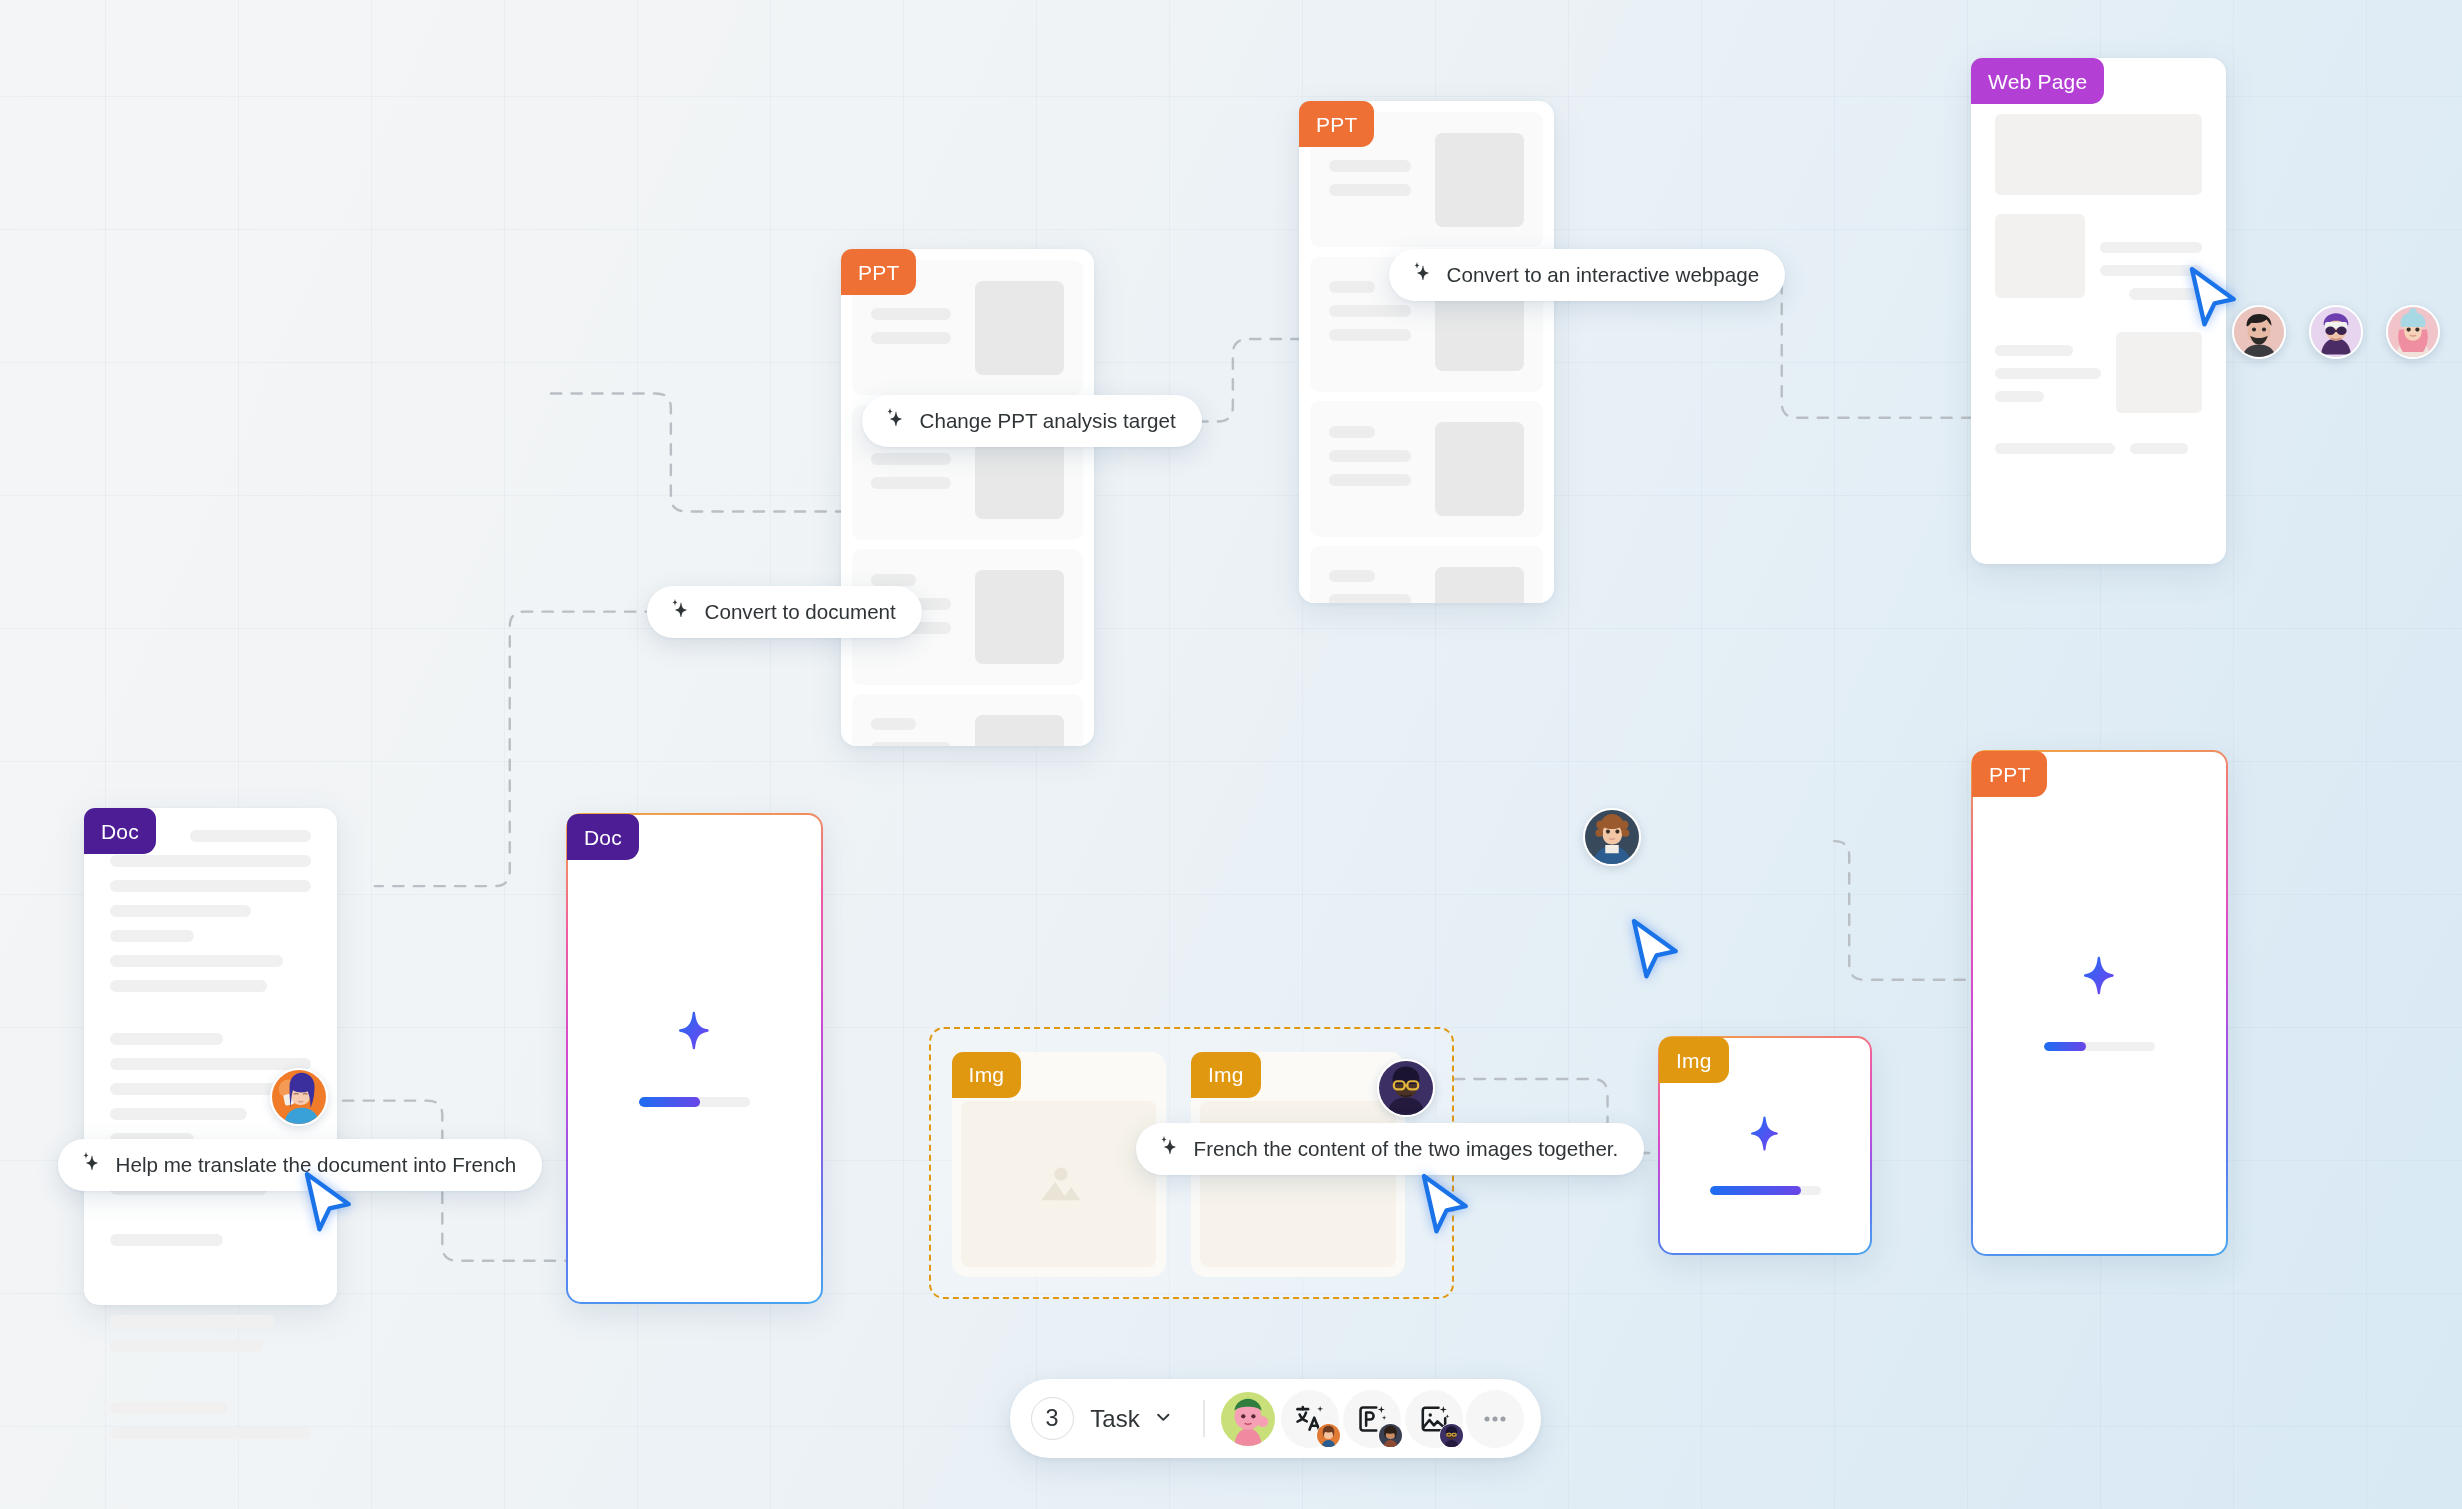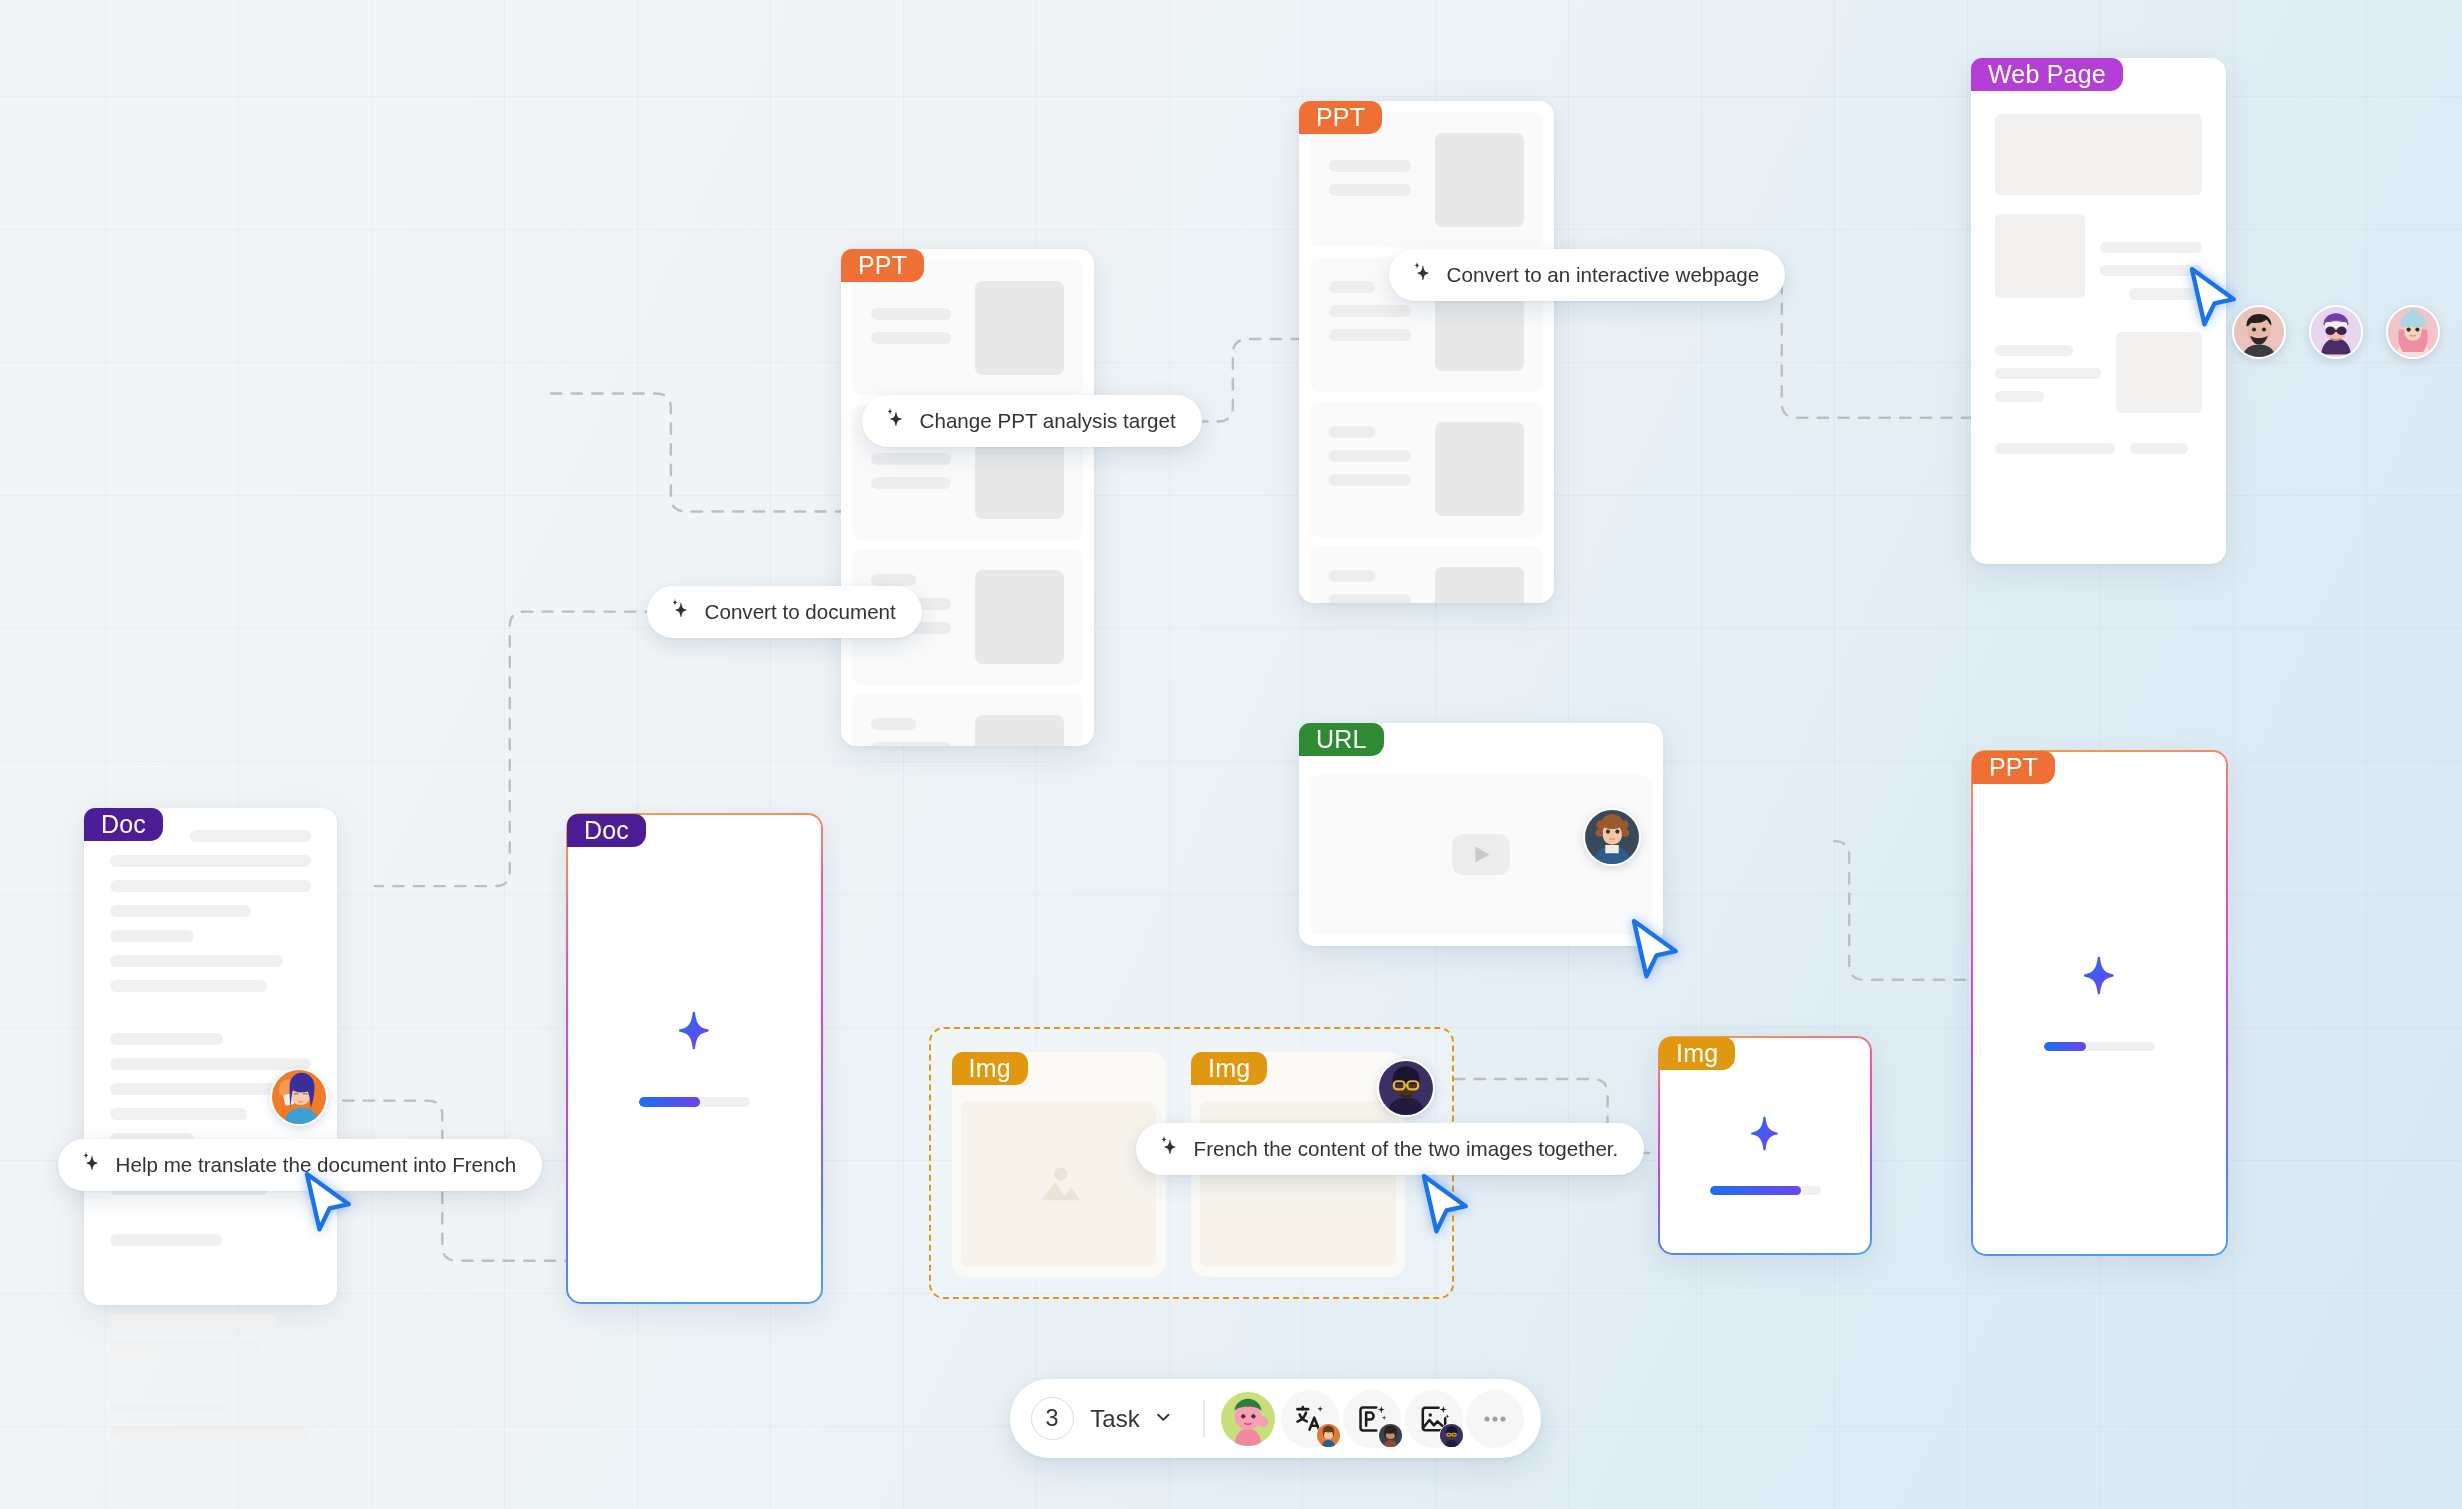--- a/index.html
+++ b/index.html
@@ -27,23 +27,23 @@
     background-position: -28px -37px;
   }
   #connectors { position: absolute; inset: 0; pointer-events: none; }
 
   
   .node { position: absolute; }
 
   
   .tag {
     position: absolute; top: 0; left: 0;
-    height: 33px; padding: 0 17px;
+    height: 46px; padding: 0 17px;
     display: flex; align-items: center; justify-content: center;
-    color: #fff; font-size: 25px; font-weight: 500; letter-spacing: 0.2px;
+    color: #fff; font-size: 21px; font-weight: 500; letter-spacing: 0.2px;
     border-radius: 11.2px 11.2px 13px 0;
     z-index: 6; white-space: nowrap;
     line-height: 1;
   }
   .tag.ppt { background: #ef7034; text-align: center; }
   .tag.doc { background: #4c1d95; border-radius: 11.2px 11.2px 13px 0; }
   .tag.url { background: #2f8a34; }
   .tag.img { background: #e09810; }
   .tag.web { background: #b33fd4; border-radius: 11.2px 11.2px 13px 0; }
 
@@ -412,30 +412,20 @@
             </defs>
           <path d="M12 1.2c.55 4.9 1.9 7.1 5.9 7.7 .6.1.6 1 0 1.1 -4 .6-5.35 2.8-5.9 7.7 -.07.6-1 .6-1.05 0 -.55-4.9-1.9-7.1-5.9-7.7 -.6-.1-.6-1 0-1.1 4-.6 5.35-2.8 5.9-7.7 .05-.6 1-.6 1.05 0z" fill="url(#sg1)"></path>
         </svg>
       </span>
       <div class="bar-track">
         <div class="bar-fill" style="width:55%"></div>
       </div>
     </div>
   </div>
 
-  <div class="card node" style="left:1299px; top:723px; width:364px; height:223px;">
-    <div class="tag url">URL</div>
-    <div style="position:absolute; inset:11.2px 11.2px 11.2px 11.2px; top:52px; background:#fafafa; border-radius:9.4px;
-                display:flex; align-items:center; justify-content:center;">
-      <svg width="58" height="41" viewBox="0 0 62 44">
-        <rect x="0" y="0" width="62" height="44" rx="12" fill="#ececec"></rect>
-        <path d="M25 13.5 L40 22 L25 30.5 Z" fill="#c9c9c9"></path>
-      </svg>
-    </div>
-  </div>
 
   <div class="avatar" style="left:1583px; top:808px; width:58px; height:58px;">
     <svg viewBox="0 0 40 40">
         <rect width="40" height="40" fill="#39495c"></rect>
       <path d="M6 40c1-9 6-13 14-13s13 4 14 13z" fill="#2d5d8f"></path>
       <path d="M15 26h10v6H15z" fill="#f1ece4"></path>
       <path d="M13 13c0-5 3-8 7-8s7.5 3 7.5 8v4.5c0 5-3.2 8-7.3 8S13 22.5 13 17.5z" fill="#f3c7a5"></path>
       <path d="M11 14c0-7 4-11 9-11s9.5 4 9.5 11c0 3-1 5-2 6 0-4-1-6-2-7-3 1.5-8 1.5-11 0-1 1-2 3-2 7-1-1-1.5-3-1.5-6z" fill="#9a5a2d"></path>
       <circle cx="11.5" cy="11" r="3.2" fill="#9a5a2d"></circle>
         <circle cx="29" cy="11" r="3.2" fill="#9a5a2d"></circle>

